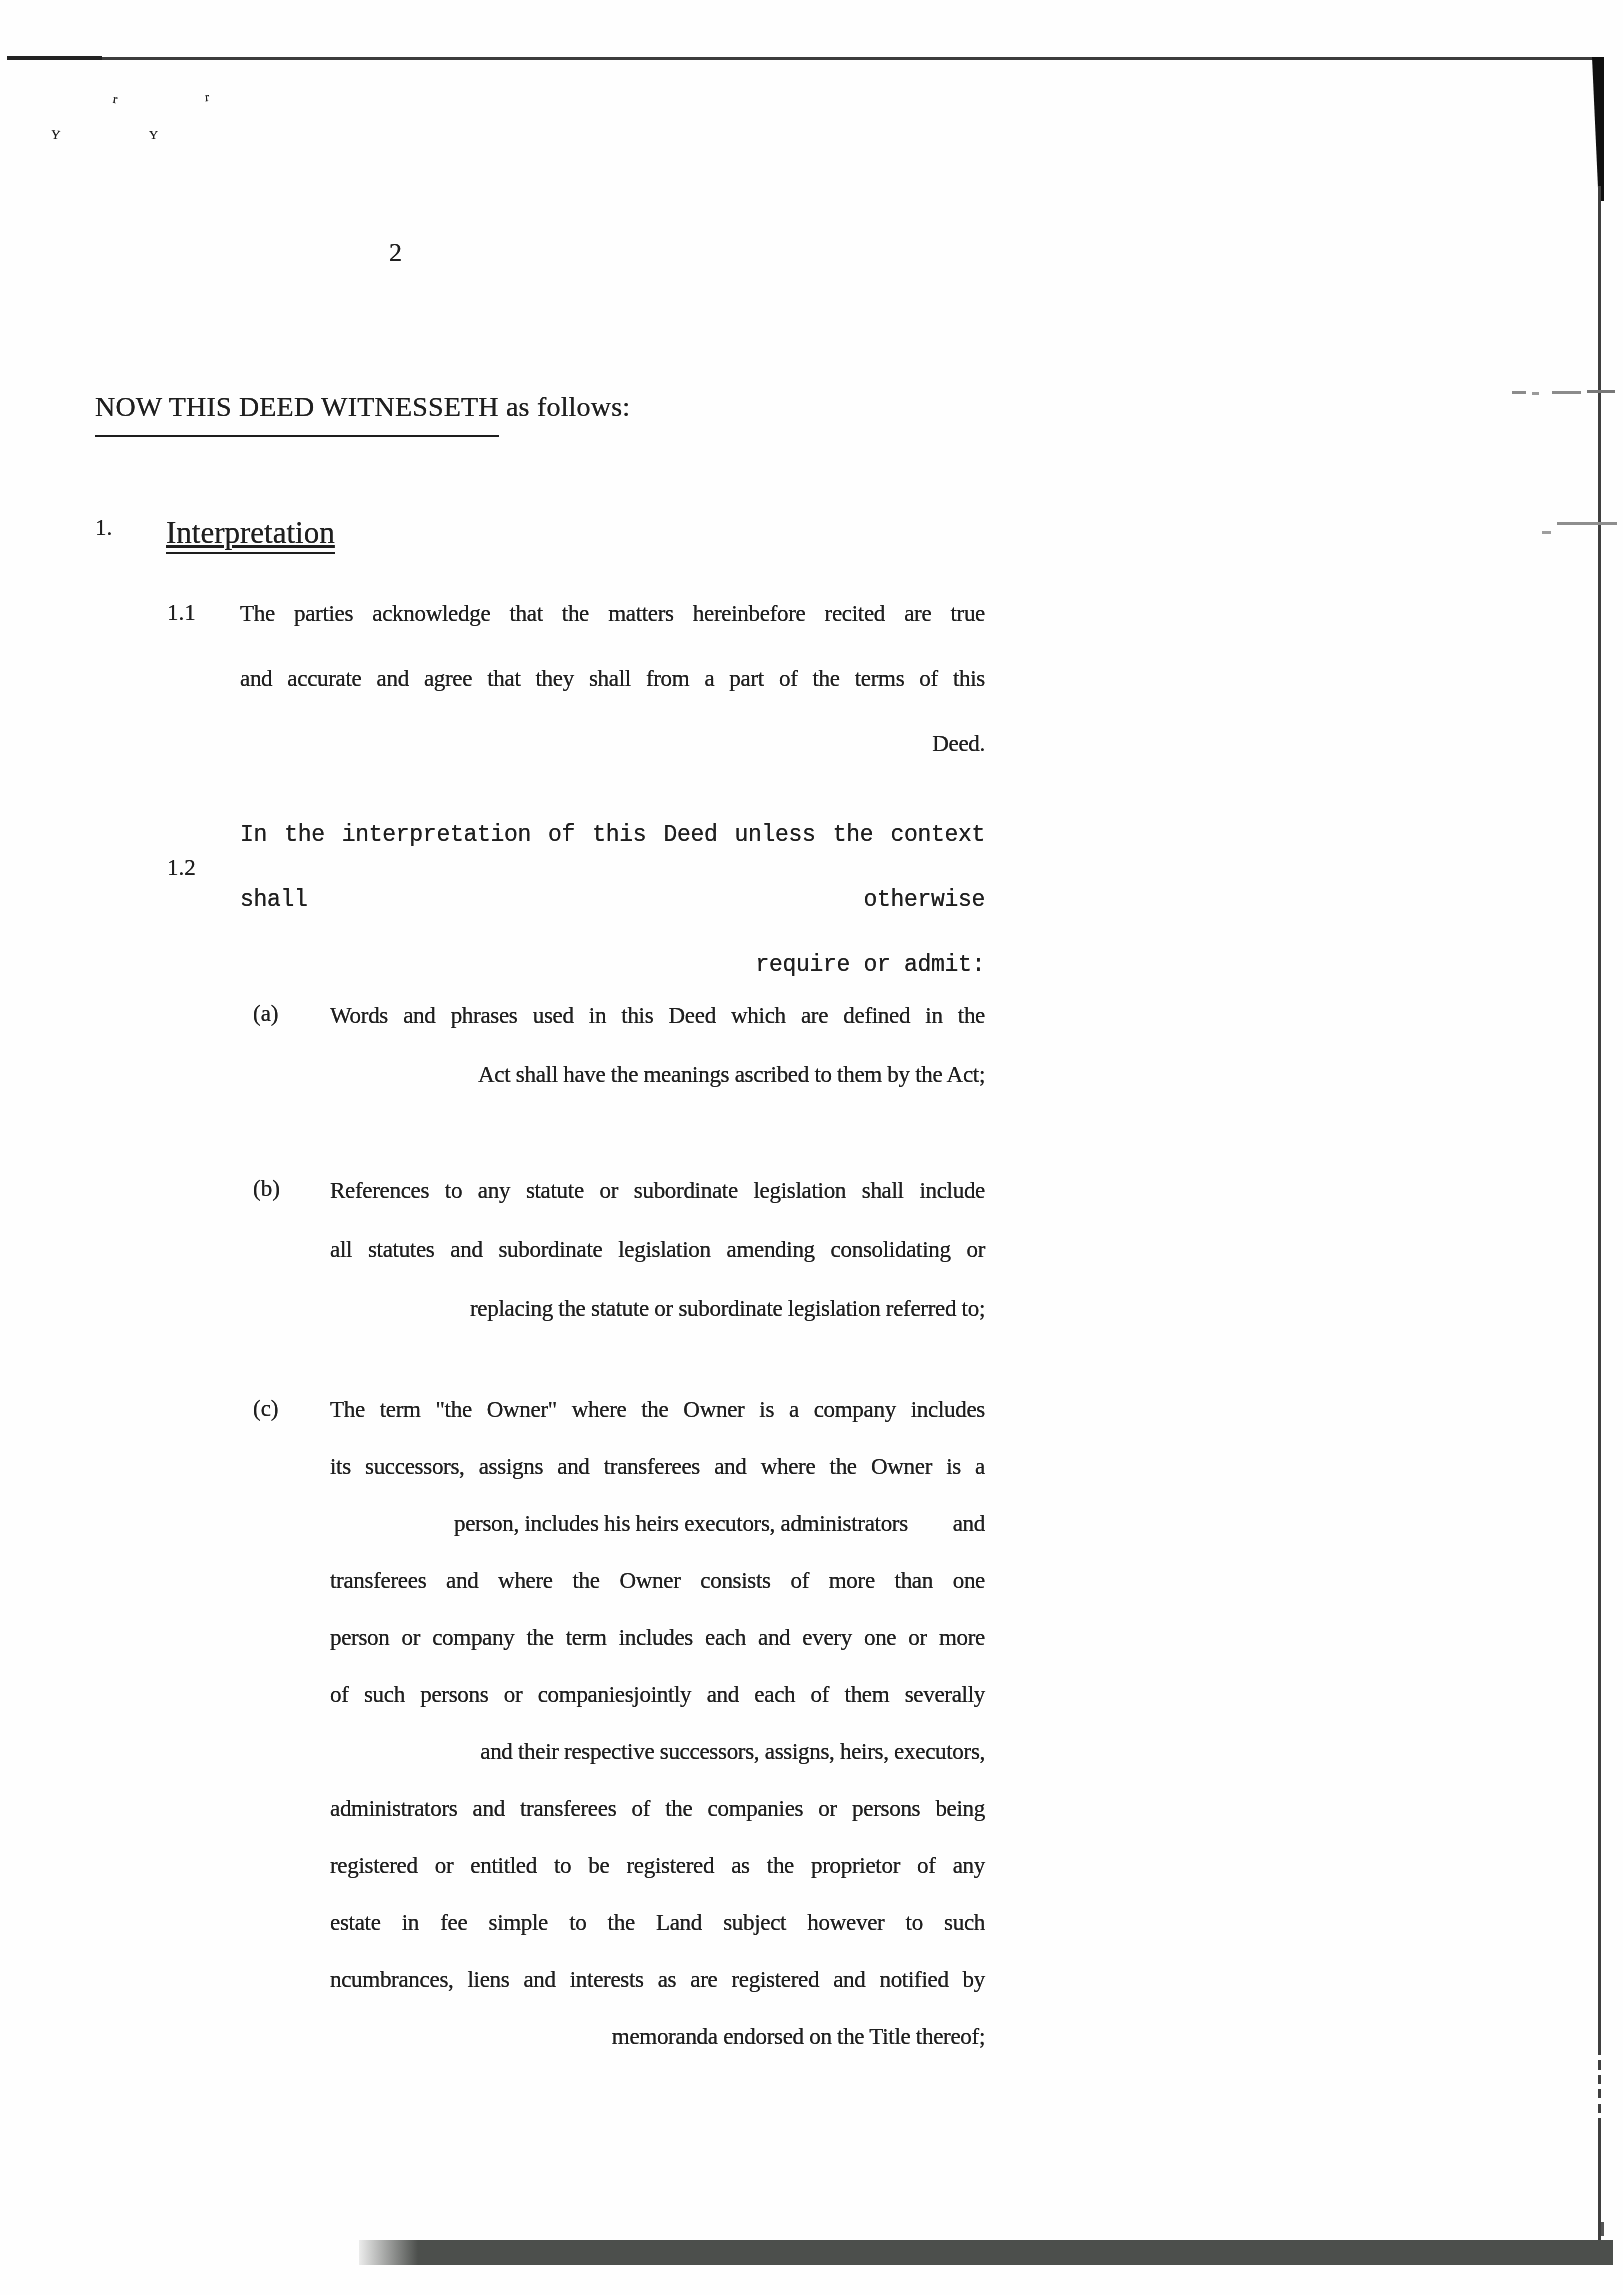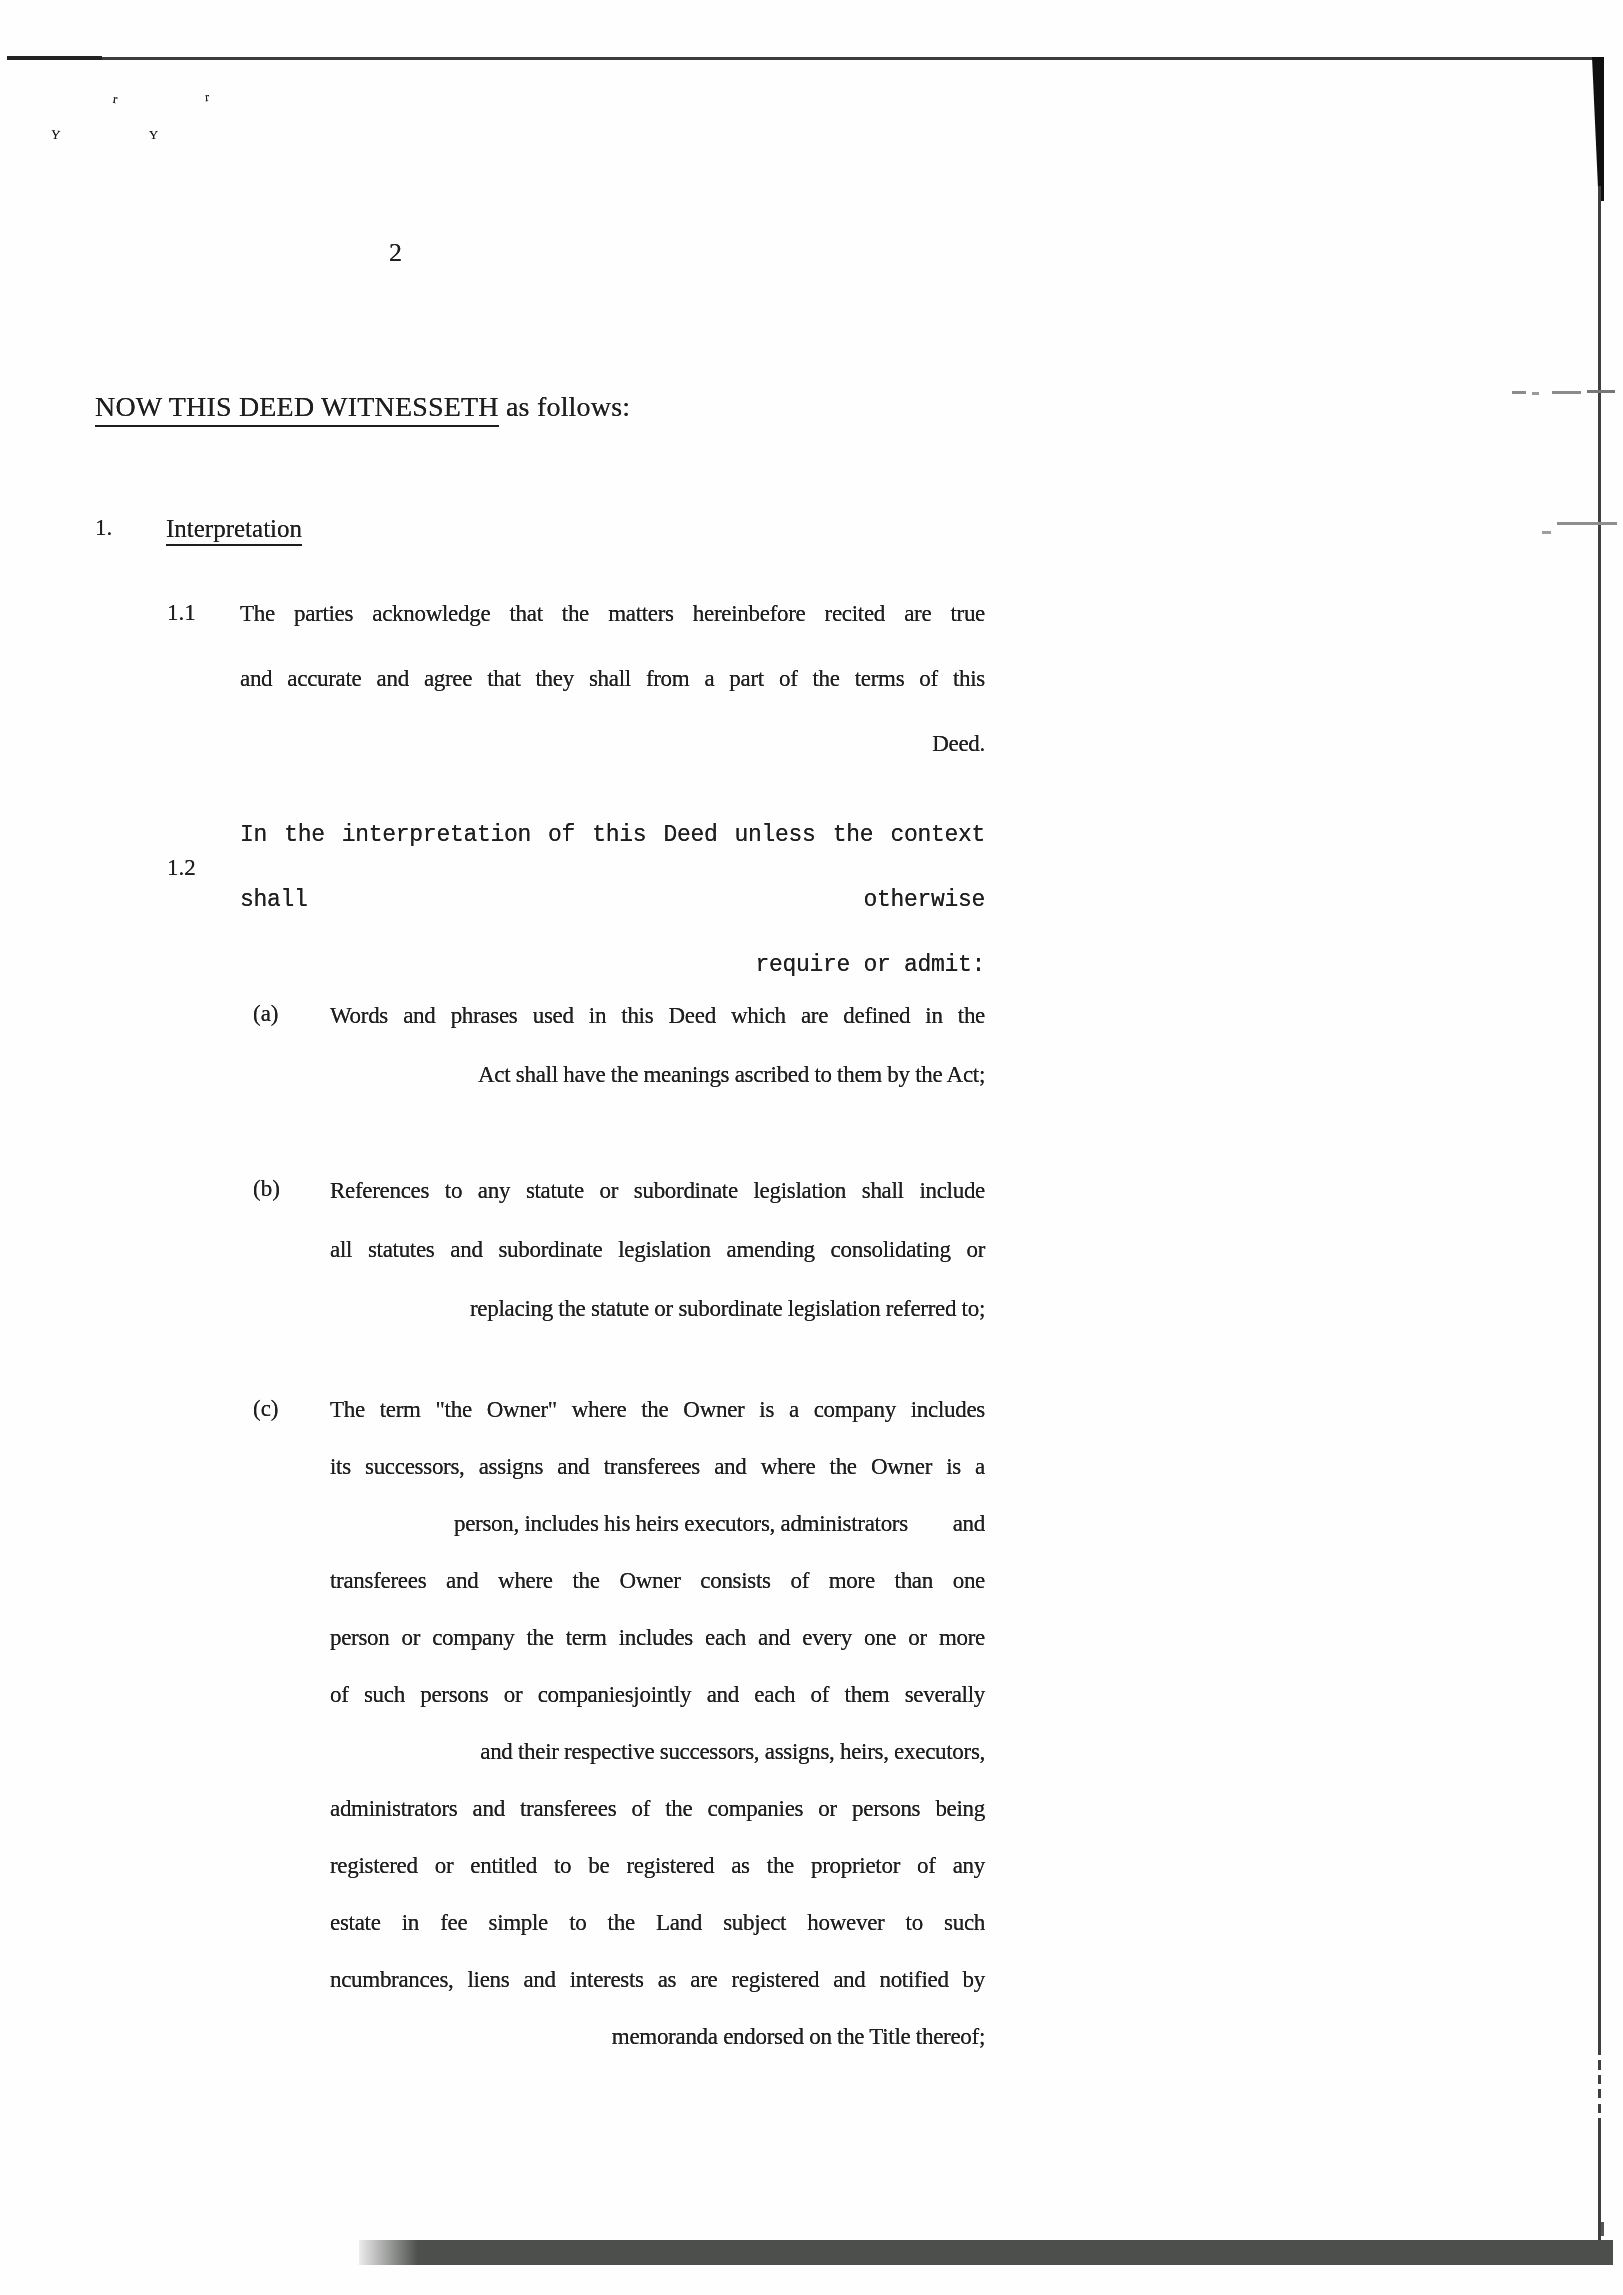--- a/index.html
+++ b/index.html
@@ -31,24 +31,24 @@
   .d2b{left:1542px;top:531px;width:8.5px;height:2.5px;background:#9e9e9e;}
   .corner-mark{position:absolute;font-size:12.7px;color:#1c1c1c;text-shadow:0 0 0.5px #333;line-height:1;}
   .m0{left:113px;top:93px;transform:rotate(8deg);}
   .m1{left:205px;top:91px;transform:rotate(-4deg);}
   .m2{left:51px;top:129px;transform:rotate(5deg);}
   .m3{left:149px;top:129px;}
   
   .ink{text-shadow:0 0 0.5px #2a2a2a;}
   .page-num{position:absolute;left:389px;top:238px;font-size:26px;}
   .heading{position:absolute;left:95px;top:391px;font-size:28px;letter-spacing:0.2px;}
-  .heading .u{border-bottom:2.5px solid #1d1d1d;padding-bottom:3px;}
+  .heading .u{border-bottom:2.5px solid #1d1d1d;padding-bottom:13px;}
   .num{position:absolute;font-size:23px;line-height:1.2;}
   .n1{left:95px;top:514px;}
-  .t1{left:166px;top:514px;font-size:25px;position:absolute;line-height:1.2;}
+  .t1{left:166px;top:514px;font-size:31px;position:absolute;line-height:1.2;text-decoration:underline;}
   .t1 .u{border-bottom:2.5px solid #1d1d1d;padding-bottom:1.7px;}
   .n11{left:167px;top:599px;}
   .n12{left:167px;top:822px;margin-top:32px;}
   .na{left:253px;top:1000px;}
   .nb{left:253px;top:1175px;}
   .nc{left:253px;top:1395px;}
   .para{position:absolute;font-size:23px;letter-spacing:-0.3px;}
   .p11{left:240px;top:581px;width:745px;line-height:65px;}
   .p12{left:240px;top:803px;width:745px;line-height:65px;font-family:Liberation Mono, monospace;}
   .pa{left:330px;top:986px;width:655px;line-height:59px;}

